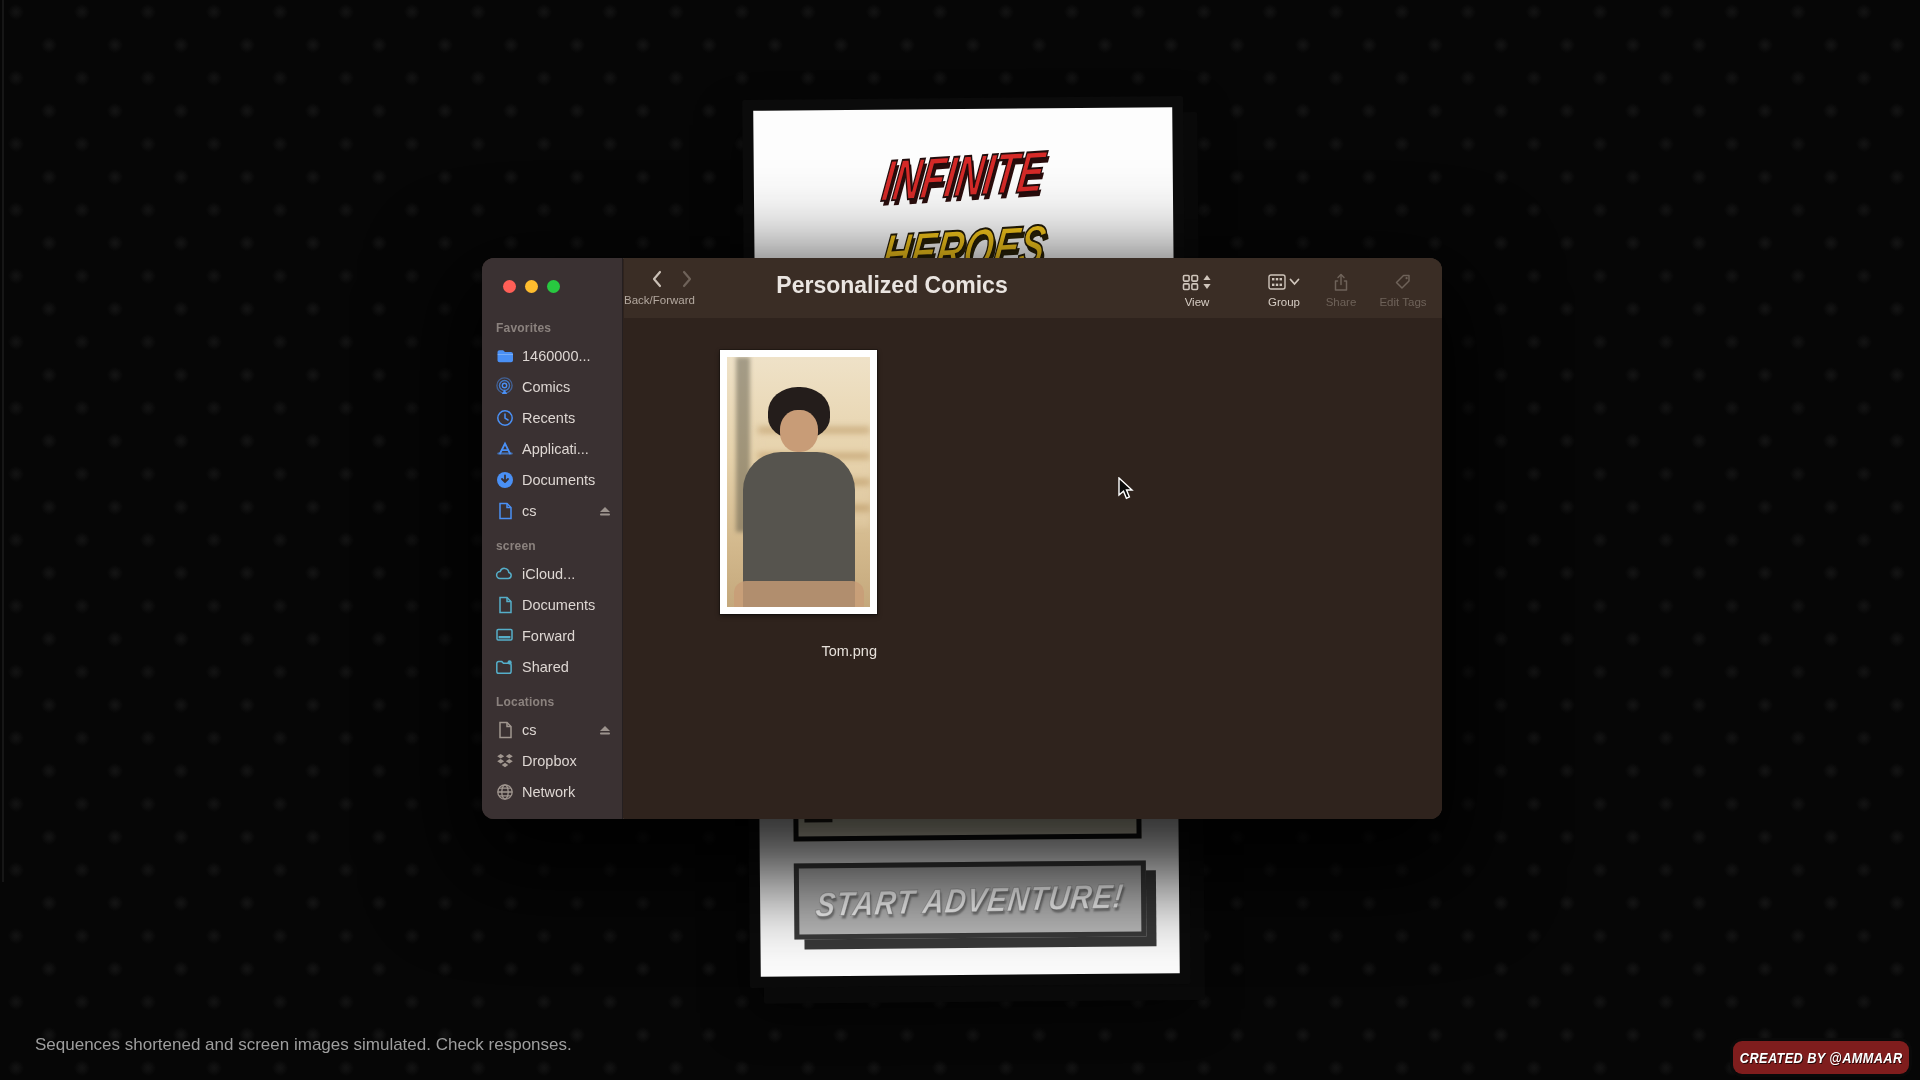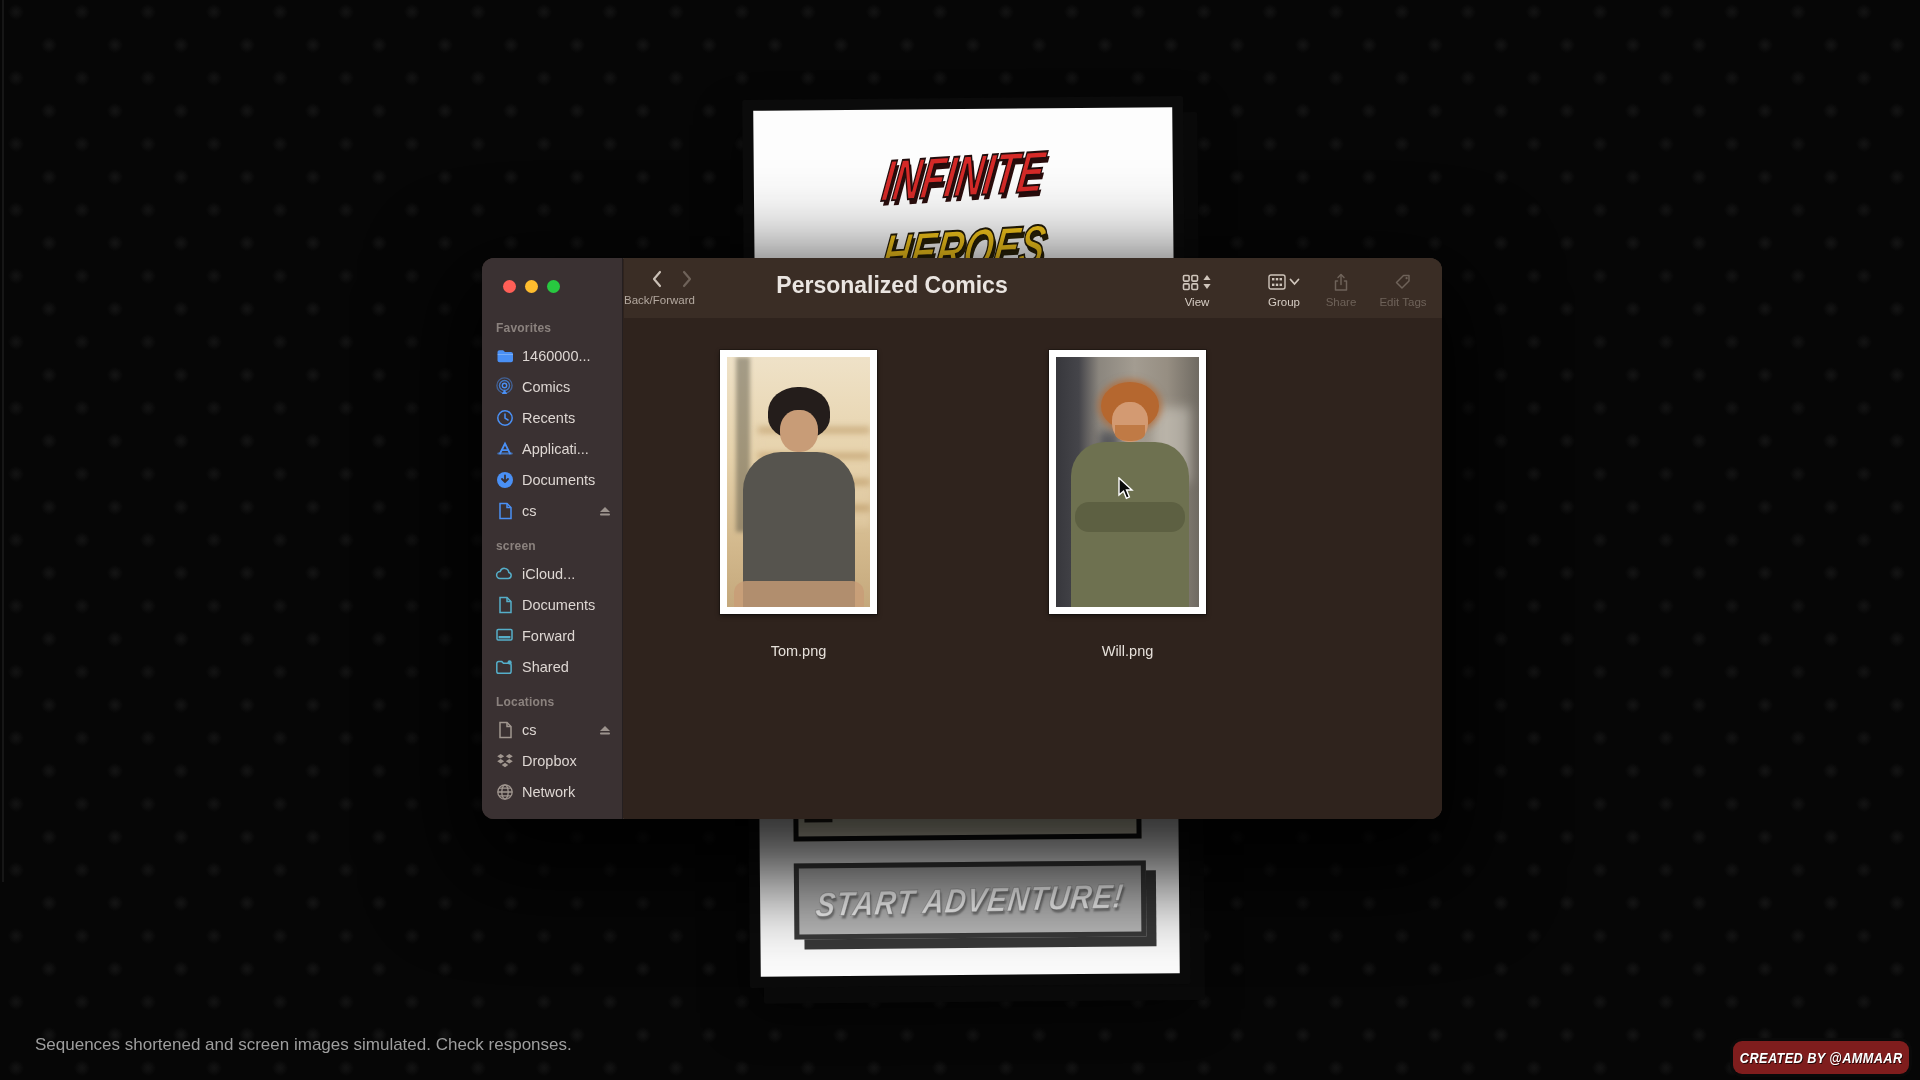--- a/index.html
+++ b/index.html
@@ -97,21 +97,21 @@
   .tbtn .tlabel { font-size:11.5px; margin-top:-1px;text-align:center; }
   .tbtn.enabled { color:#cfc5bb; } .tbtn.enabled .tlabel { color:#d6cdc4; }
   .tbtn.disabled { color:#6e6259; } .tbtn.disabled .tlabel { color:#6e6259; }
 
   .file { position:absolute; cursor:pointer; }
   .thumb {
     width:157px; height:264px; background:#ffffff; padding:7px;
     box-shadow:0 0 0 1px rgba(0,0,0,0.25), 0 2px 5px rgba(0,0,0,0.45);
   }
   .photo { width:100%; height:100%; position:relative; overflow:hidden; }
-  .file-label { width:157px; text-align:center; margin-top:29px; font-size:14.5px; color:#e6e0da; }
+  .file-label { width:157px; text-align:right; margin-top:29px; font-size:14.5px; color:#e6e0da; }
 
   
   .photo-tom { background:linear-gradient(180deg,#efe2c8 0%, #e6d2ab 40%, #d3b98d 75%, #c4a87c 100%); }
   .photo-tom .shelf { position:absolute; right:0; top:28%; width:78%; height:40%;
      background:repeating-linear-gradient(180deg, rgba(176,137,82,0.55) 0 6px, rgba(232,212,176,0.4) 6px 26px); filter:blur(3px); }
   .photo-tom .winframe { position:absolute; left:6%; top:0; width:10%; height:70%; background:rgba(90,85,70,0.5); filter:blur(2px); }
   .photo-tom .hair { position:absolute; left:50%; top:12%; width:62px; height:52px; transform:translateX(-50%);
      background:#241d1b; border-radius:48% 48% 42% 42%; }
   .photo-tom .face { position:absolute; left:50%; top:21%; width:38px; height:42px; transform:translateX(-50%);
      background:#c89c77; border-radius:46%; }
@@ -436,34 +436,20 @@
               <div class="shelf"></div>
             <div class="shirt"></div>
               <div class="hair"></div>
               <div class="face"></div>
               <div class="arm"></div>
           </div>
         </div>
         <div class="file-label">Tom.png</div>
       </div>
 
-      <div class="file" style="left:425px; top:32px;">
-        <div class="thumb">
-          <div class="photo photo-will">
-            <div class="blur1"></div>
-              <div class="blur2"></div>
-            <div class="jacket"></div>
-              <div class="hair"></div>
-              <div class="face"></div>
-              <div class="beard"></div>
-              <div class="arms"></div>
-          </div>
-        </div>
-        <div class="file-label">Will.png</div>
-      </div>
     </div>
   </div>
 
   <div class="cursor">
     <svg width="20" height="24" viewBox="0 0 20 24">
       <path d="M2 1 L2 18 L6.5 14.2 L9.4 21.3 L12.4 20 L9.5 13 L15 13 Z" fill="#0a0a0a" stroke="#ffffff" stroke-width="1.4"></path>
     </svg>
   </div>
 </div>
 

